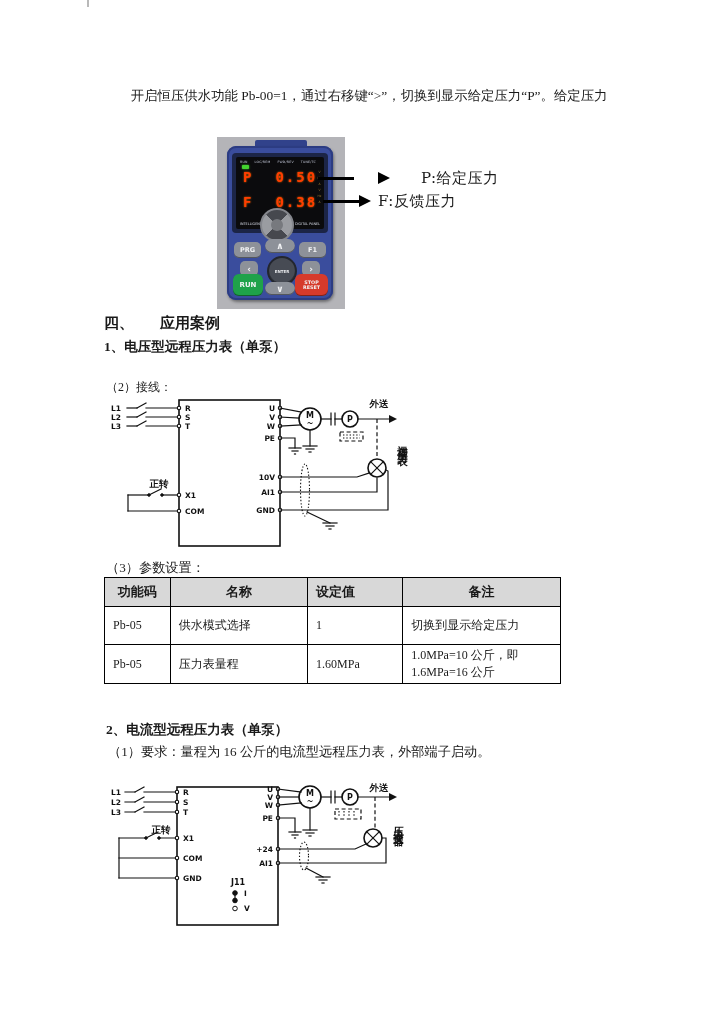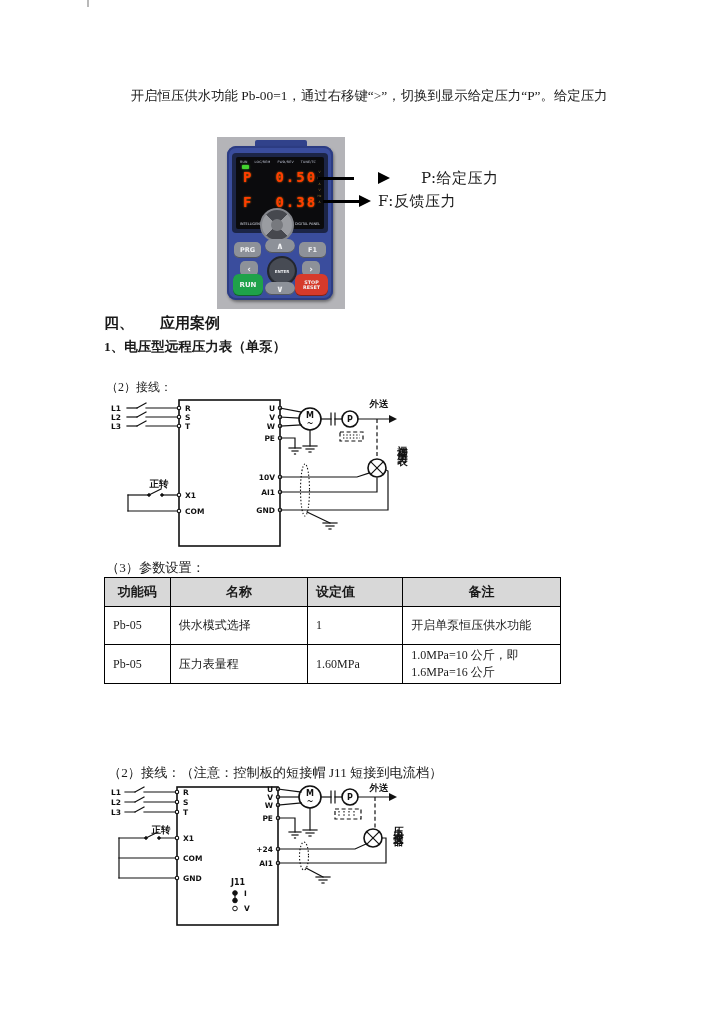--- a/index.html
+++ b/index.html
@@ -294,32 +294,33 @@
         <th class="c-name">名称</th>
         <th class="c-val">设定值</th>
         <th class="c-note">备注</th>
       </tr>
     </thead>
     <tbody>
       <tr>
         <td class="c-code">Pb-05</td>
         <td class="c-name">供水模式选择</td>
         <td class="c-val">1</td>
-        <td class="c-note">开启单泵恒压供水功能</td>
+        <td class="c-note">切换到显示给定压力</td>
       </tr>
       <tr>
         <td class="c-code">Pb-05</td>
         <td class="c-name">压力表量程</td>
         <td class="c-val">1.60MPa</td>
         <td class="c-note">1.0MPa=10 公斤，即 1.6MPa=16 公斤</td>
       </tr>
     </tbody>
   </table>
 
-  <div class="abs t-wire2">（2）接线：（注意：控制板的短接帽 J11 短接到电流档）</div>
+  <div class="abs h-case2">2、电流型远程压力表（单泵）</div>
+  <div class="abs t-req2">（1）要求：量程为 16 公斤的电流型远程压力表，外部端子启动。</div>
 
   <svg class="diag d2" width="330" height="150" viewBox="0 0 330 150">
     <rect class="bx" x="72" y="5" width="101" height="138"></rect>
     <text class="lt" x="6" y="13">L1</text>
     <text class="lt" x="6" y="23">L2</text>
     <text class="lt" x="6" y="33">L3</text>
     <g>
       <line class="w" x1="20" y1="10" x2="30" y2="10"></line>
         <line class="w" x1="30" y1="10" x2="39" y2="5"></line>
         <line class="w" x1="39" y1="10" x2="72" y2="10"></line>

